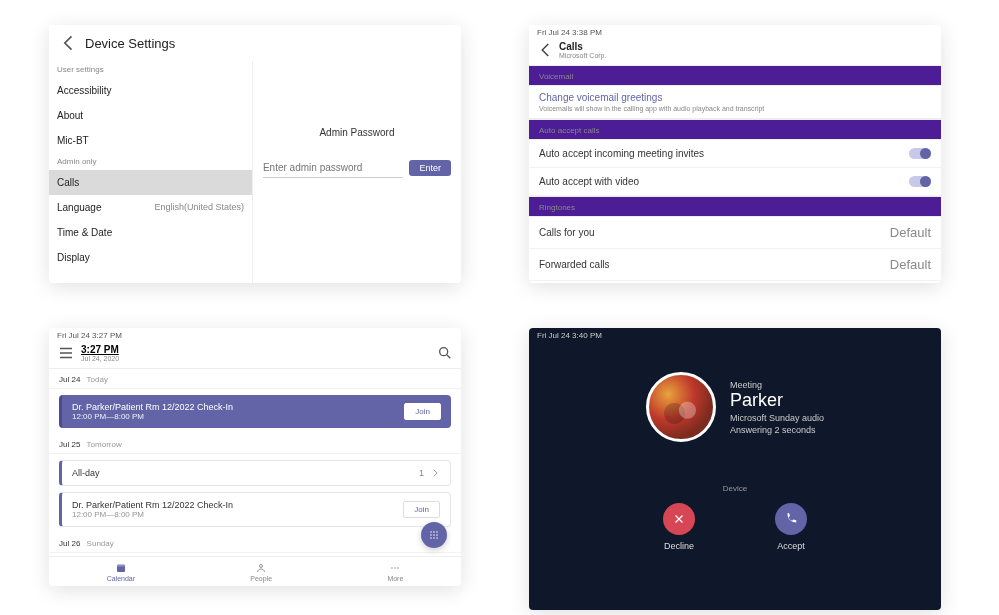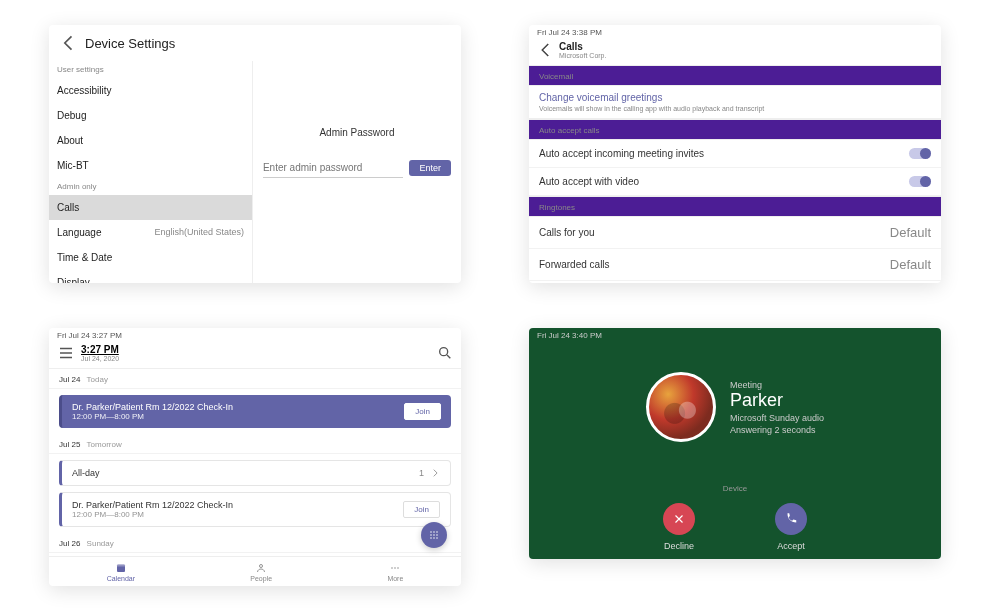--- a/index.html
+++ b/index.html
@@ -62,21 +62,21 @@
   .c-allday-right { display: flex; align-items: center; gap: 6px; font-size: 9px; color: #888; }
   .c-chevron { width: 10px; height: 10px; }
   .c-fab { position: absolute; right: 14px; bottom: 38px; width: 26px; height: 26px; border-radius: 50%; background: #6264a7; display: flex; align-items: center; justify-content: center; cursor: pointer; box-shadow: 0 2px 6px rgba(0,0,0,0.2); }
   .c-fab svg { width: 12px; height: 12px; fill: #fff; }
   .c-tabbar { position: absolute; bottom: 0; left: 0; right: 0; height: 30px; border-top: 1px solid #eee; display: flex; justify-content: space-around; align-items: center; font-size: 7px; color: #888; }
   .c-tab { display: flex; flex-direction: column; align-items: center; gap: 1px; cursor: pointer; }
   .c-tab.sel { color: #6264a7; }
   .c-tab .ic { width: 12px; height: 12px; }
 
   
-  #panelD { left: 529px; top: 328px; width: 412px; height: 231px; background: #14532d; color: #fff; }
+  #panelD { left: 529px; top: 328px; width: 412px; height: 282px; background: #0f172a; color: #fff; }
   .d-status { font-size: 8px; color: #ccc; padding: 3px 8px 0; }
   .d-center { display: flex; align-items: center; justify-content: center; margin-top: 32px; gap: 14px; }
   .d-avatar { width: 70px; height: 70px; border-radius: 50%; border: 3px solid #fff; overflow: hidden; background: radial-gradient(circle at 30% 30%, #e8a33d, #c0392b 40%, #7d2b1f 70%); position: relative; }
   .d-avatar::after { content: ""; position: absolute; inset: 0; background: radial-gradient(circle at 60% 55%, rgba(255,255,255,0.3) 0 8px, transparent 9px), radial-gradient(circle at 40% 60%, rgba(0,0,0,0.2) 0 10px, transparent 11px); }
   .d-info { }
   .d-meeting { font-size: 9px; color: #ccc; }
   .d-name { font-size: 18px; font-weight: 400; }
   .d-audio { font-size: 9px; color: #ccc; margin-top: 2px; }
   .d-answer { font-size: 9px; color: #ccc; margin-top: 2px; }
   .d-device { text-align: center; font-size: 8px; color: #999; margin-top: 42px; }
@@ -95,21 +95,20 @@
   <div class="a-header">
     <svg class="a-back" viewBox="0 0 24 24" fill="none" stroke="currentColor" stroke-width="2">
         <path d="M15 4 L7 12 L15 20"></path>
       </svg>
     <span class="a-title">Device Settings</span>
   </div>
   <div class="a-body">
     <div class="a-left">
       <div class="a-grouplabel">User settings</div>
       <div class="a-item">Accessibility</div>
-      <div class="a-item">Debug</div>
       <div class="a-item">About</div>
       <div class="a-item">Mic-BT</div>
       <div class="a-grouplabel">Admin only</div>
       <div class="a-item sel">Calls</div>
       <div class="a-item">
         <span>Language</span>
         <span class="sub">English(United States)</span>
       </div>
       <div class="a-item">Time &amp; Date</div>
       <div class="a-item">Display</div>

